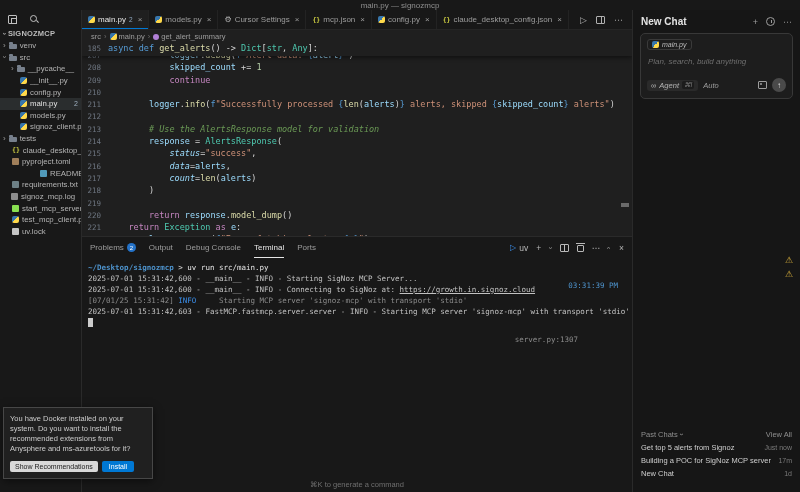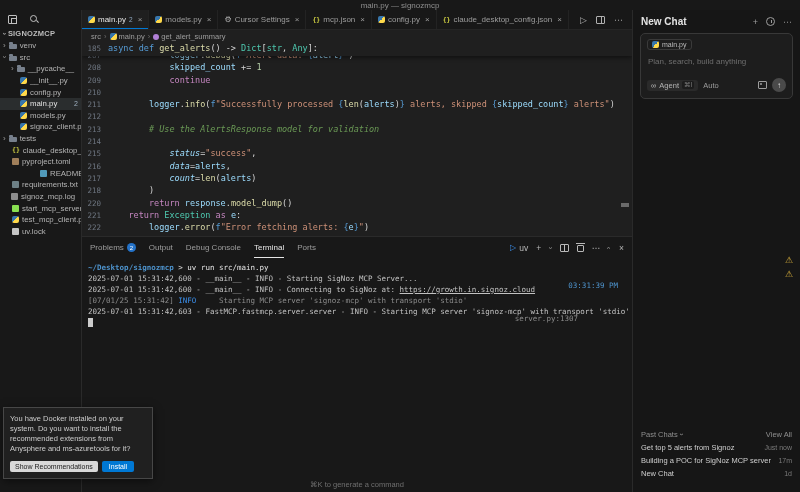--- a/index.html
+++ b/index.html
@@ -66,30 +66,30 @@
   .ptab{display:flex;gap:3px;align-items:center;height:21px;}
   .ptab.active{color:#e6e6e6;box-shadow:inset 0 -1px 0 #e6e6e6;}
   .pbadge{background:#2472c8;color:#fff;border-radius:50%;width:9px;height:9px;font-size:6px;display:flex;align-items:center;justify-content:center;}
   .panel-actions{margin-left:auto;display:flex;align-items:center;gap:8px;color:#b8b8b8;font-size:8.5px;}
   .term-chip{display:flex;align-items:center;gap:3px;}
   .term-ic{color:#3b8eea;font-size:8px;}
   .terminal{flex:1;padding:4px 6px;font:7.5px "DejaVu Sans Mono",monospace;line-height:11px;color:#cccccc;overflow:hidden;}
   .tline{position:relative;white-space:pre;height:11px;}
   .tk-tpath{color:#4e94ce;font-weight:bold;} .tk-tmark{color:#d4d4d4;} .tk-tcmd{color:#e6e6e6;}
   .tk-tlog{color:#c2c2c2;} .tk-turl{color:#c2c2c2;text-decoration:underline;}
-  .tk-tdim{color:#8b8b8b;} .tk-tinfo{color:#3b8eea;} .tk-ttime{color:#4e94ce;}
+  .tk-tdim{color:#8b8b8b;margin-top:21px;} .tk-tinfo{color:#3b8eea;} .tk-ttime{color:#4e94ce;}
   .tright{position:absolute;top:18px;}
   .tcursor{display:inline-block;width:4.5px;height:9px;background:#cccccc;margin-top:1px;}
   .cmdk{position:absolute;bottom:3px;left:0;right:0;text-align:center;font-size:7.5px;color:#6f6f6f;}
   
   .rightpanel{width:168px;flex:none;background:#161616;border-left:1px solid #2a2a2a;display:flex;flex-direction:column;position:relative;}
   .chat-header{display:flex;align-items:center;padding:6px 8px 5px;color:#e3e3e3;}
   .chat-title{font-size:10px;font-weight:bold;}
   .ch-icons{margin-left:auto;display:flex;gap:8px;color:#9d9d9d;font-size:9px;align-items:center;}
-  .chat-card{margin:1px 7px;background:#1d1d1d;border:1px solid #383838;border-radius:5px;padding:5px 6px 6px;}
+  .chat-card{margin:1px 7px;background:#1d1d1d;border:1px solid #383838;border-radius:5px;padding:5px 6px 6px;font-style:italic;}
   .chip-row{display:flex;}
   .chip{display:inline-flex;align-items:center;gap:3px;border:1px solid #3a3a3a;border-radius:3px;padding:1px 4px;font-size:7px;color:#bdbdbd;}
   .chat-ph{margin:7px 1px 12px;font-size:8px;color:#6e6e6e;}
   .chat-controls{display:flex;align-items:center;gap:5px;font-size:7.5px;color:#b5b5b5;}
   .agent-sel{display:flex;align-items:center;gap:3px;background:#2a2a2a;border-radius:3px;padding:1px 4px;}
   .kbd{color:#7a7a7a;font-size:6.5px;background:#1c1c1c;border-radius:2px;padding:0 2px;}
   .model-sel{color:#9d9d9d;}
   .spacer{flex:1;}
   .icon-img{width:9px;height:8px;border:1px solid #9d9d9d;border-radius:1px;position:relative;display:inline-block;}
   .icon-img::after{content:"";position:absolute;left:1px;top:1px;width:2px;height:2px;border-radius:50%;background:#9d9d9d;}
@@ -311,36 +311,41 @@
             <div class="cline">
               <span class="ln">212</span>
               <span class="ctext"></span>
             </div>
             <div class="cline">
               <span class="ln">213</span>
               <span class="ctext"><span class="tk-pl">        </span><span class="tk-cm"># Use the AlertsResponse model for validation</span></span>
             </div>
             <div class="cline">
               <span class="ln">214</span>
+              <span class="ctext"><span class="tk-pl">        </span><span class="tk-va">response</span><span class="tk-pl"> = </span><span class="tk-ty">AlertsResponse</span><span class="tk-pl">(</span></span>
             </div>
             <div class="cline">
               <span class="ln">215</span>
               <span class="ctext"><span class="tk-pl">            </span><span class="tk-pr">status</span><span class="tk-pl">=</span><span class="tk-st">"success"</span><span class="tk-pl">,</span></span>
             </div>
             <div class="cline">
               <span class="ln">216</span>
               <span class="ctext"><span class="tk-pl">            </span><span class="tk-pr">data</span><span class="tk-pl">=</span><span class="tk-va">alerts</span><span class="tk-pl">,</span></span>
             </div>
             <div class="cline">
               <span class="ln">217</span>
               <span class="ctext"><span class="tk-pl">            </span><span class="tk-pr">count</span><span class="tk-pl">=</span><span class="tk-fn">len</span><span class="tk-pl">(</span><span class="tk-va">alerts</span><span class="tk-pl">)</span></span>
             </div>
             <div class="cline">
               <span class="ln">218</span>
               <span class="ctext"><span class="tk-pl">        </span><span class="tk-pl">)</span></span>
+            </div>
+            <div class="cline">
+              <span class="ln">219</span>
+              <span class="ctext"></span>
             </div>
             <div class="cline">
               <span class="ln">220</span>
               <span class="ctext"><span class="tk-pl">        </span><span class="tk-kwc">return</span><span class="tk-pl"> </span><span class="tk-va">response</span><span class="tk-pl">.</span><span class="tk-fn">model_dump</span><span class="tk-pl">()</span></span>
             </div>
             <div class="cline">
               <span class="ln">221</span>
               <span class="ctext"><span class="tk-pl">    </span><span class="tk-kwc">return</span><span class="tk-pl"> </span><span class="tk-ty">Exception</span><span class="tk-pl"> </span><span class="tk-kwc">as</span><span class="tk-pl"> </span><span class="tk-va">e</span><span class="tk-pl">:</span></span>
             </div>
             <div class="cline">

